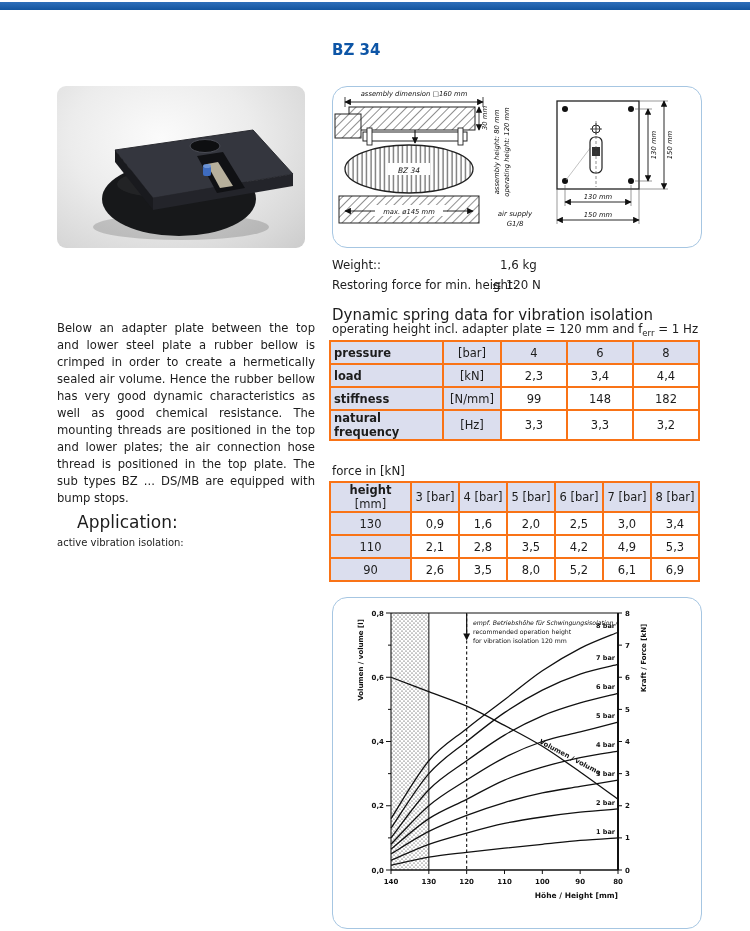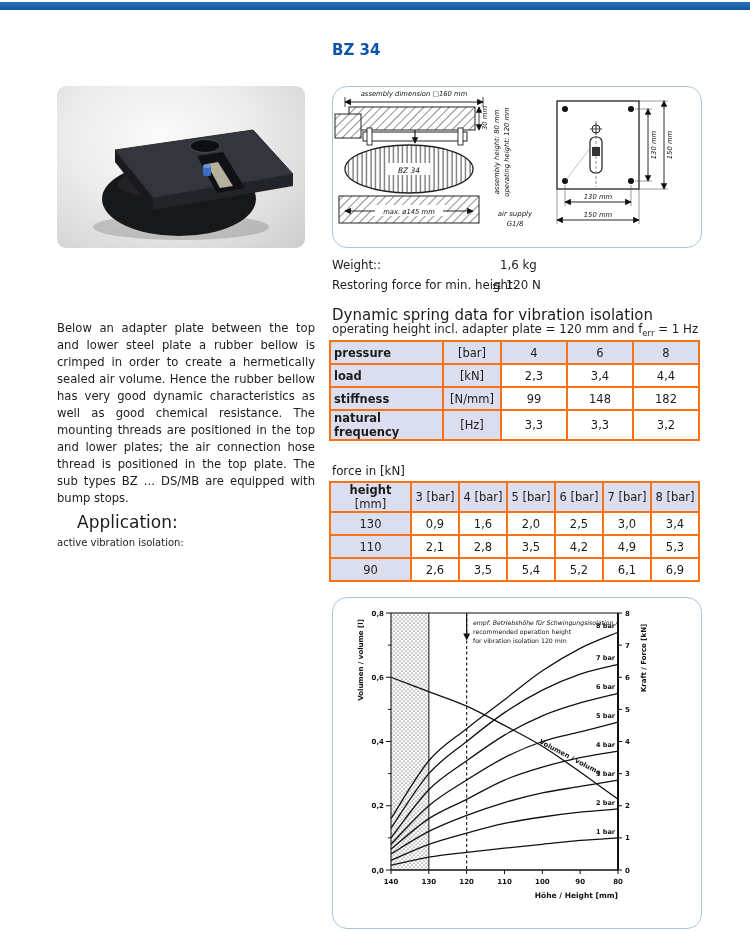--- a/index.html
+++ b/index.html
@@ -245,21 +245,21 @@
           <td class="ctr">2,8</td>
           <td class="ctr">3,5</td>
           <td class="ctr">4,2</td>
           <td class="ctr">4,9</td>
           <td class="ctr">5,3</td>
         </tr>
         <tr>
           <td class="ctr lav">90</td>
           <td class="ctr">2,6</td>
           <td class="ctr">3,5</td>
-          <td class="ctr">5,4</td>
+          <td class="ctr">8,0</td>
           <td class="ctr">5,2</td>
           <td class="ctr">6,1</td>
           <td class="ctr">6,9</td>
         </tr>
       </tbody>
   </table>
 
   <div class="panel" id="chart-panel">
     <svg id="chart-svg" width="365" height="327" viewBox="0 0 365 327">
       <defs>

